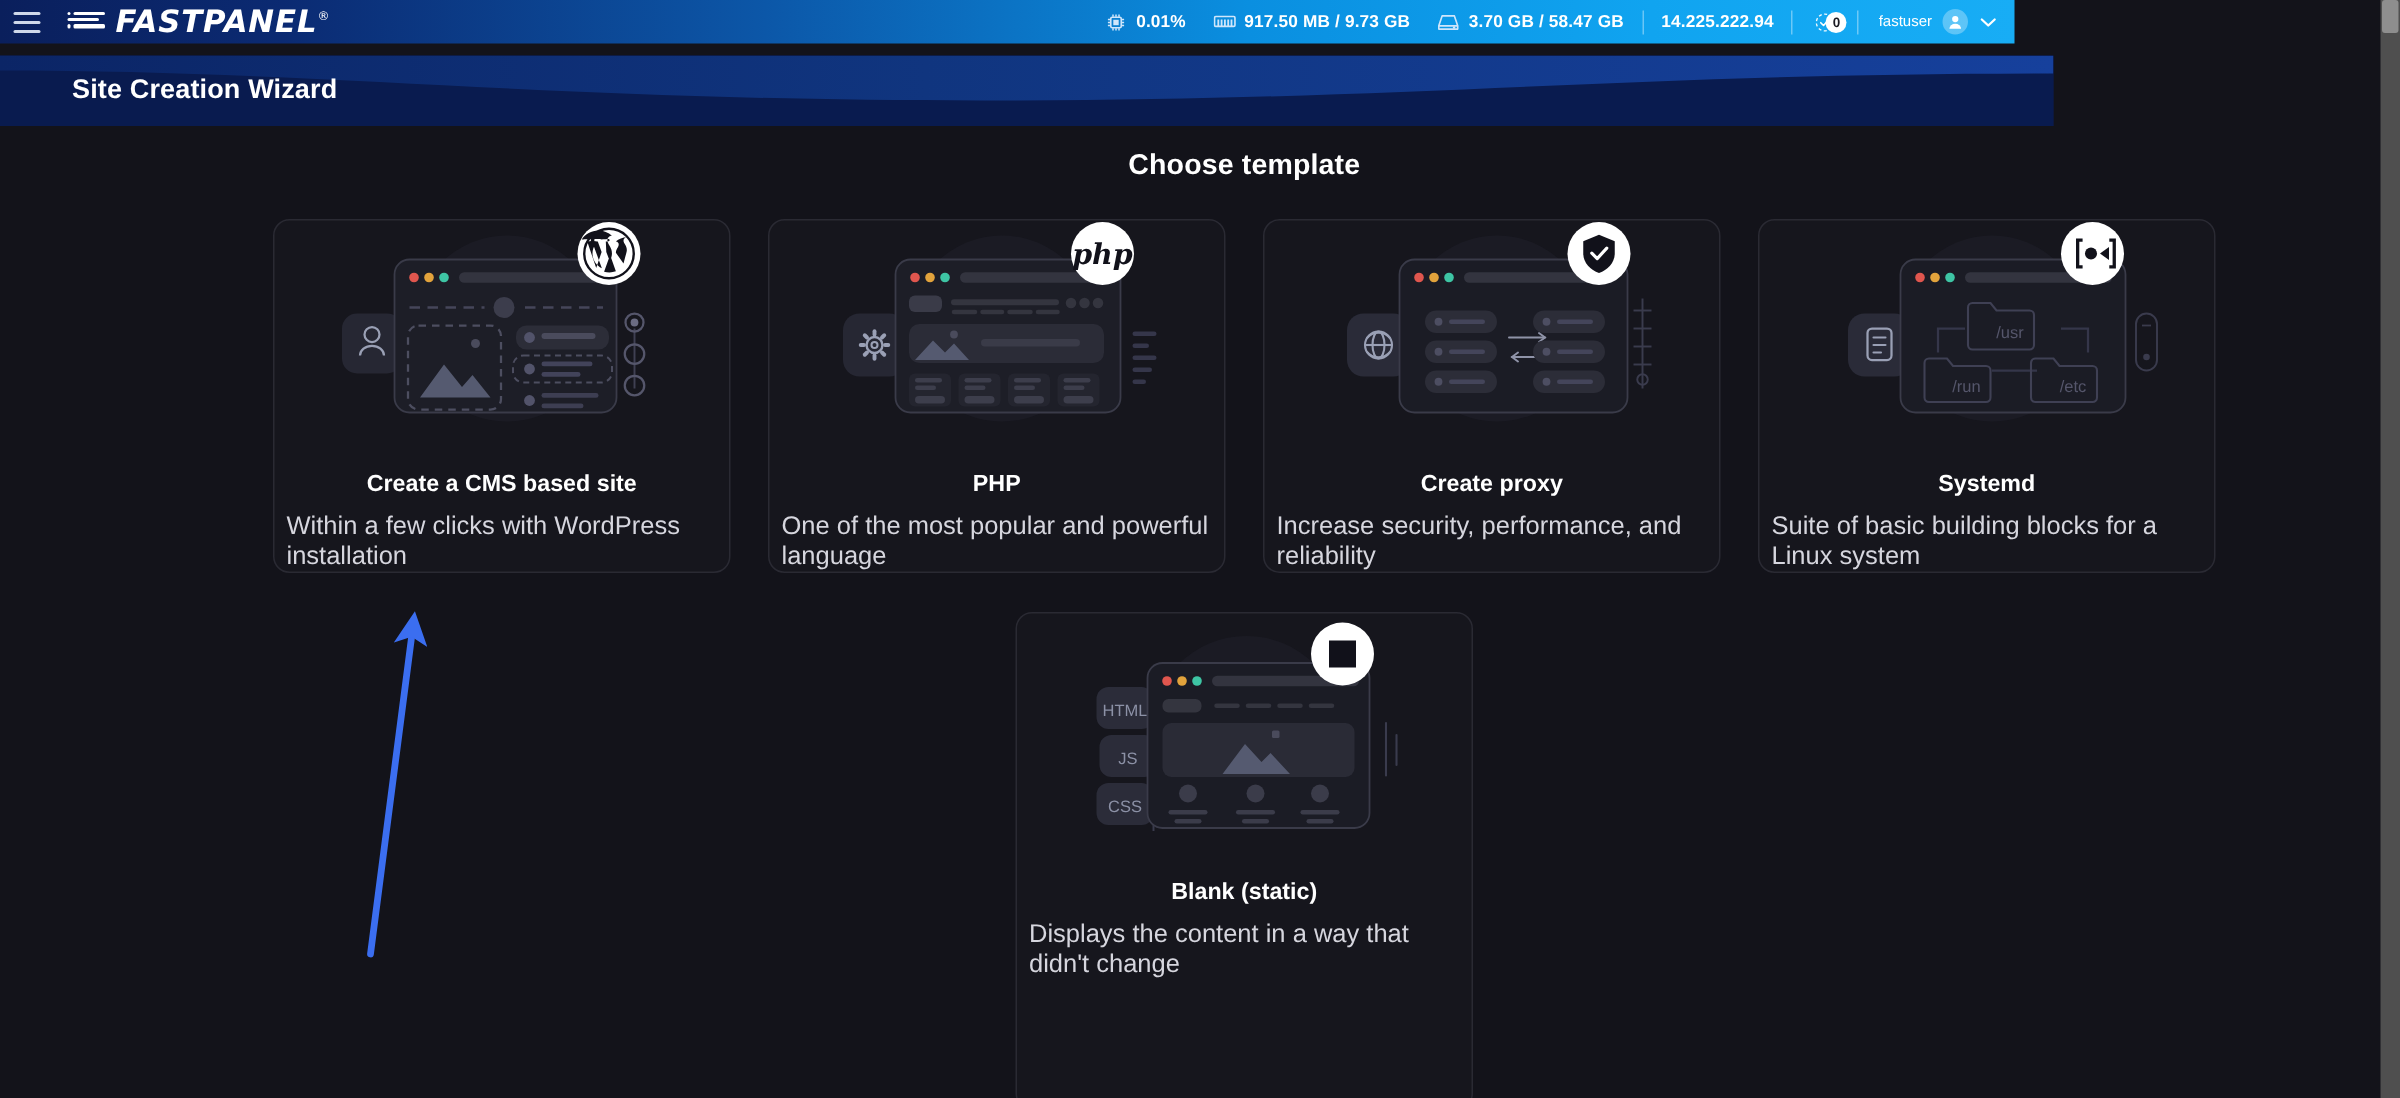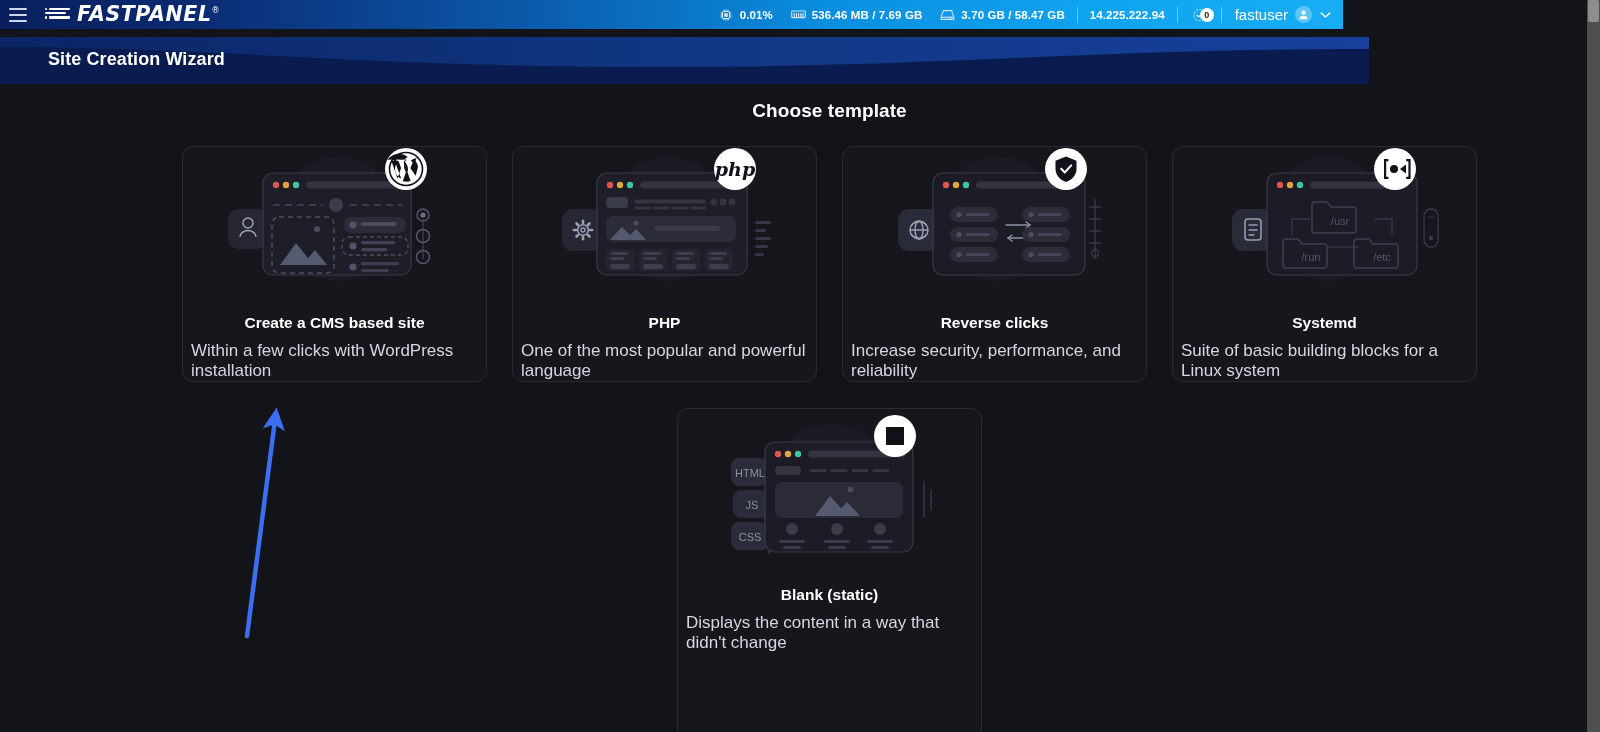--- a/index.html
+++ b/index.html
@@ -64,21 +64,21 @@
   .notif-badge {
     position: absolute; top: 1px; right: 4px;
     min-width: 14px; height: 14px; padding: 0 3px;
     background: #ffffff; color: #1a1a22;
     border-radius: 7px; font-size: 9px; font-weight: 700;
     display: flex; align-items: center; justify-content: center;
     line-height: 1;
   }
 
   .user { display: flex; align-items: center; gap: 7px; padding: 0 8px 0 10px; cursor: pointer; }
-  .user-name { font-size: 15px; font-weight: 400; color: #ffffff; }
+  .user-name { font-size: 10px; font-weight: 400; color: #ffffff; }
   .avatar {
     width: 17px; height: 17px; border-radius: 50%;
     background: rgba(255,255,255,.3);
     display: flex; align-items: center; justify-content: center;
   }
   .caret { width: 12px; height: 12px; display: flex; align-items: center; justify-content: center; margin-right: 4px; }
 
   
   .subheader {
     position: absolute; top: 37px; left: 0;
@@ -216,21 +216,21 @@
           <rect x="0.7" y="3" width="13.6" height="6.6" rx="0.8" fill="none" stroke="#cfe6fb" stroke-width="1.1"></rect>
           <g fill="#cfe6fb">
             <rect x="2.6" y="5" width="1.2" height="4.6"></rect>
             <rect x="4.8" y="5" width="1.2" height="4.6"></rect>
             <rect x="7" y="5" width="1.2" height="4.6"></rect>
             <rect x="9.2" y="5" width="1.2" height="4.6"></rect>
             <rect x="11.4" y="5" width="1.2" height="4.6"></rect>
           </g>
         </svg>
       </span>
-      <span class="val">536.46 MB / 7.69 GB</span>
+      <span class="val">917.50 MB / 9.73 GB</span>
     </div>
 
     <div class="stat">
       <span class="ico">
         <svg width="15" height="14" viewBox="0 0 15 14">
           <path d="M1.2 9.2 L3.4 2.6 H11.6 L13.8 9.2 V11.4 H1.2 Z" fill="none" stroke="#cfe6fb" stroke-width="1.1" stroke-linejoin="round"></path>
           <line x1="1.2" y1="9.2" x2="13.8" y2="9.2" stroke="#cfe6fb" stroke-width="1.1"></line>
           <circle cx="11.4" cy="10.3" r="0.8" fill="#cfe6fb"></circle>
         </svg>
       </span>
@@ -498,21 +498,21 @@
             <line x1="209" y1="84" x2="221" y2="84"></line>
             <line x1="209" y1="96" x2="221" y2="96"></line>
           </g>
           <circle cx="215" cy="106" r="3.5" fill="none" stroke="#3a3b4d" stroke-width="1.3"></circle>
 
           <circle cx="186" cy="22" r="21" fill="#ffffff"></circle>
           <path d="M186 9.5 L196.5 13.8 V22 C196.5 28.2 191.8 33 186 35 C180.2 33 175.5 28.2 175.5 22 V13.8 Z" fill="#11111a"></path>
           <path d="M181.2 21.8 L184.8 25.4 L191.2 18.4" fill="none" stroke="#ffffff" stroke-width="2.1" stroke-linecap="round" stroke-linejoin="round"></path>
         </svg>
       </div>
-      <div class="card-title">Reverse clicks</div>
+      <div class="card-title">Create proxy</div>
       <div class="card-sub">Increase security, performance, and reliability</div>
     </div>
 
     <div class="card">
       <div class="card-art">
         <svg width="230" height="165" viewBox="0 0 230 165">
           <circle cx="118" cy="72" r="62" fill="#1c1c26" opacity="0.85"></circle>
 
           <rect x="22" y="62" width="42" height="42" rx="11" fill="#2a2b38"></rect>
           <rect x="35" y="72" width="16" height="21" rx="3" fill="none" stroke="#9aa0b5" stroke-width="1.5"></rect>

